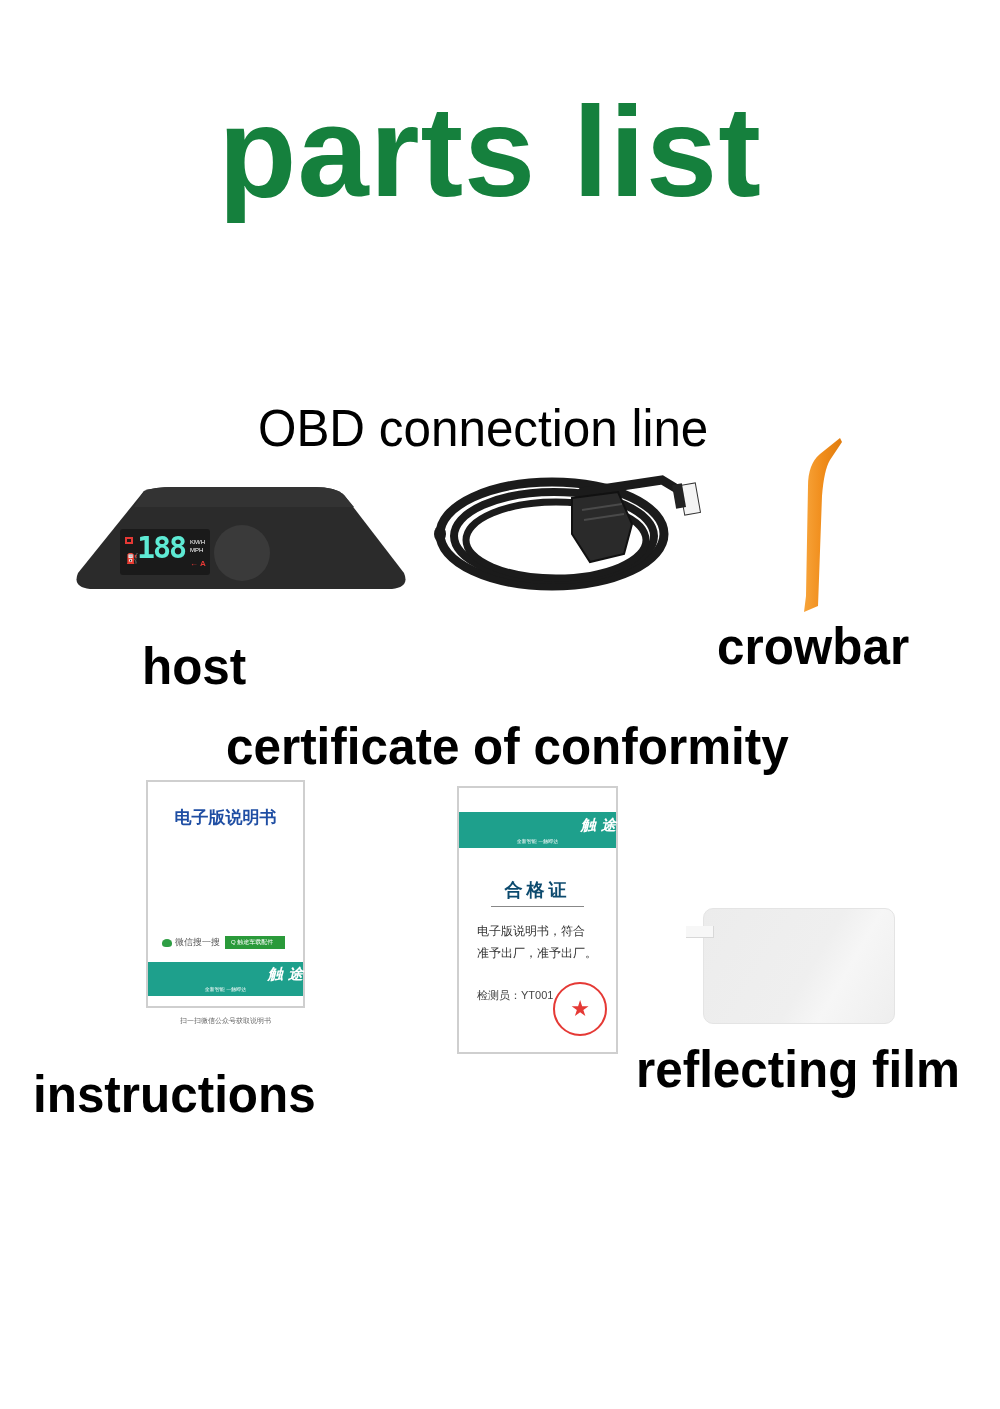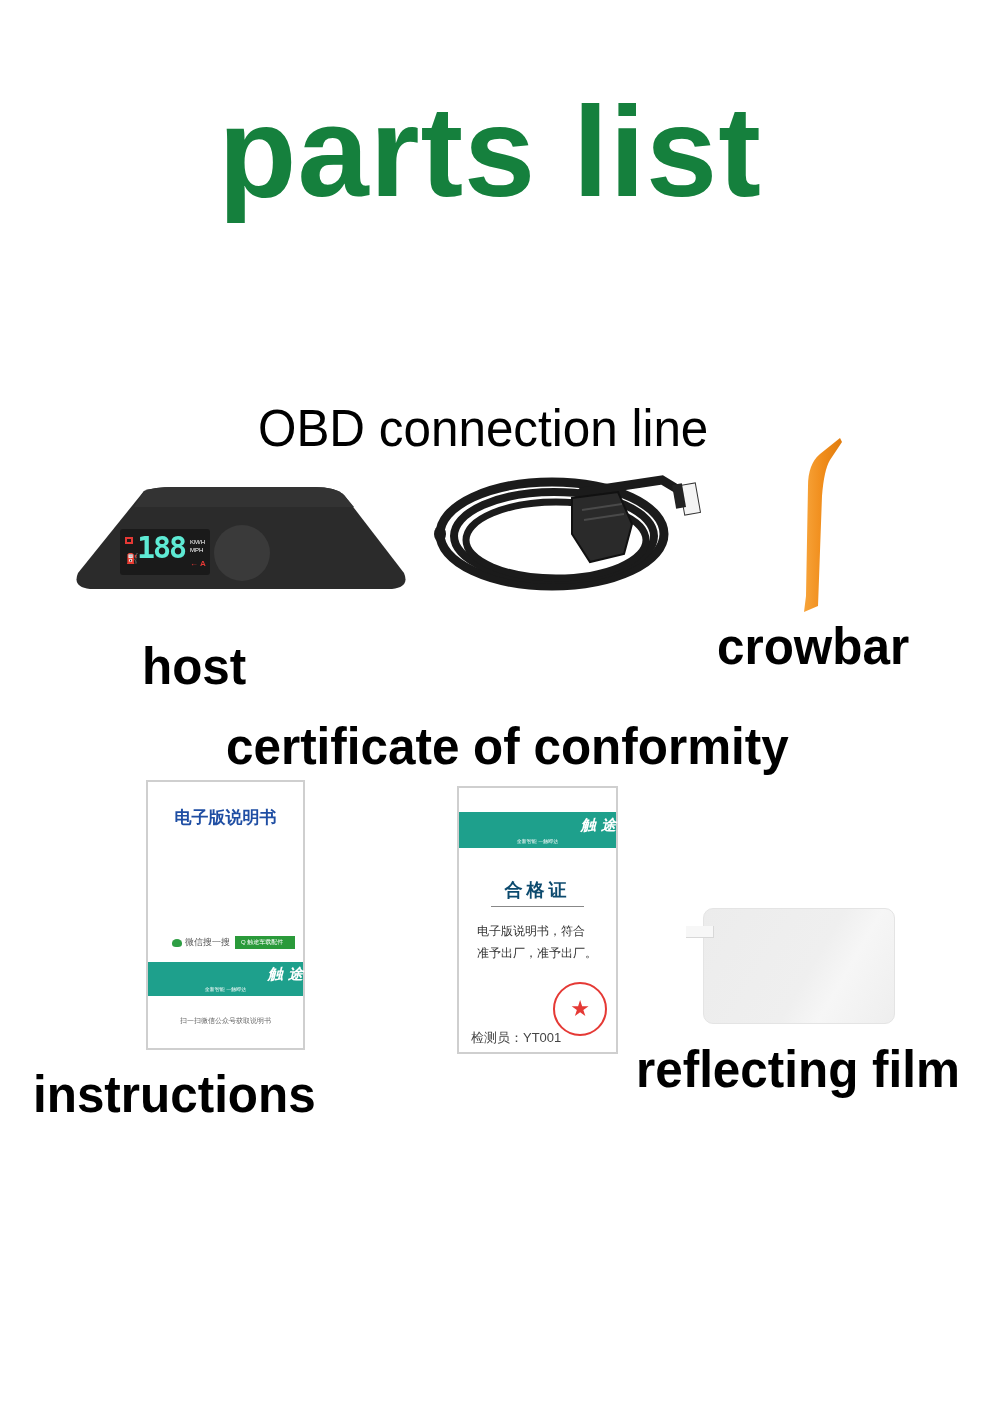--- a/index.html
+++ b/index.html
@@ -20,37 +20,37 @@
                 font-weight: bold; font-size: 30px; color: #5eead4; letter-spacing: -2px; line-height: 1; }
   .hud-red1 { position: absolute; left: 5px; top: 8px; width: 8px; height: 7px; border: 2px solid #e53935; box-sizing: border-box; }
   .hud-red2 { position: absolute; left: 6px; top: 24px; font-size: 10px; color: #e53935; font-weight: bold; }
   .hud-unit { position: absolute; left: 70px; top: 10px; font-size: 6px; color: #fff; line-height: 1.3; }
   .hud-unit2 { position: absolute; left: 70px; top: 30px; font-size: 8px; color: #e53935; font-weight: bold; }
   .hud-knob { position: absolute; left: 140px; top: 38px; width: 56px; height: 56px; border-radius: 50%;
               background: #3a3a3a; }
 
   
   .card { background: #fff; border: 2px solid #cfcfcf; box-sizing: border-box; }
-  .card-manual { left: 146px; top: 780px; width: 159px; height: 270px; }
+  .card-manual { left: 146px; top: 780px; width: 159px; height: 228px; }
   .card-cert { left: 457px; top: 786px; width: 161px; height: 268px; }
   .manual-title { position: absolute; left: 0; right: 0; top: 24px; text-align: center; font-weight: bold;
                   font-size: 17px; color: #1f4ea3; }
-  .wechat-row { position: absolute; left: 24px; top: 154px; font-size: 9px; color: #555; display: flex; align-items: center; gap: 3px; }
+  .wechat-row { position: absolute; left: 14px; top: 154px; font-size: 9px; color: #555; display: flex; align-items: center; gap: 3px; }
   .wechat-dot { width: 10px; height: 8px; border-radius: 50% 50% 40% 40%; background: #2e9e44; }
   .wechat-search { background: #2a9a3a; color: #fff; font-size: 6px; padding: 2px 6px; margin-left: 2px; width: 48px; }
   .teal-band { position: absolute; left: 0; right: 0; background: #1ea08c; }
   .band-logo { position: absolute; left: 0; right: 0; text-align: right; color: #fff; font-family: "DejaVu Serif", serif; font-style: italic; font-weight: bold; }
   .band-sub { position: absolute; left: 0; right: 0; text-align: center; color: #fff; font-size: 5px; }
   .manual-foot { position: absolute; left: 0; right: 0; top: 234px; text-align: center; font-size: 7px; color: #666; }
 
   .cert-title { position: absolute; left: 0; right: 0; top: 90px; text-align: center; font-family: "DejaVu Serif", serif;
                 font-weight: bold; font-size: 18px; color: #0c4a6e; letter-spacing: 4px; }
   .cert-line { position: absolute; left: 32px; right: 32px; top: 118px; height: 1px; background: #888; }
   .cert-body { position: absolute; left: 18px; top: 132px; font-size: 12px; color: #333; line-height: 22px; }
-  .cert-inspector { position: absolute; left: 12px; top: 200px; font-size: 13px; color: #444; margin-top: 41px; }
+  .cert-inspector { position: absolute; left: 18px; top: 200px; font-size: 11px; color: #444; }
   .cert-stamp { position: absolute; left: 94px; top: 194px; width: 54px; height: 54px; border-radius: 50%;
                 border: 2px solid #e53935; box-sizing: border-box; display: flex; align-items: center; justify-content: center;
                 color: #e53935; font-size: 22px; background: rgba(255,255,255,0.6); }
 
   
   .film { left: 703px; top: 908px; width: 192px; height: 116px; border-radius: 10px;
           background: linear-gradient(120deg, #ececec 0%, #efefef 55%, #f6f6f6 70%, #eeeeee 100%);
           border: 1px solid #e4e4e4; box-sizing: border-box; }
   .film-tab { left: 686px; top: 926px; width: 28px; height: 12px; background: #f7f7f7; border: 1px solid #d8d8d8; border-left: none; border-top: none; box-sizing: border-box; }
 </style>

